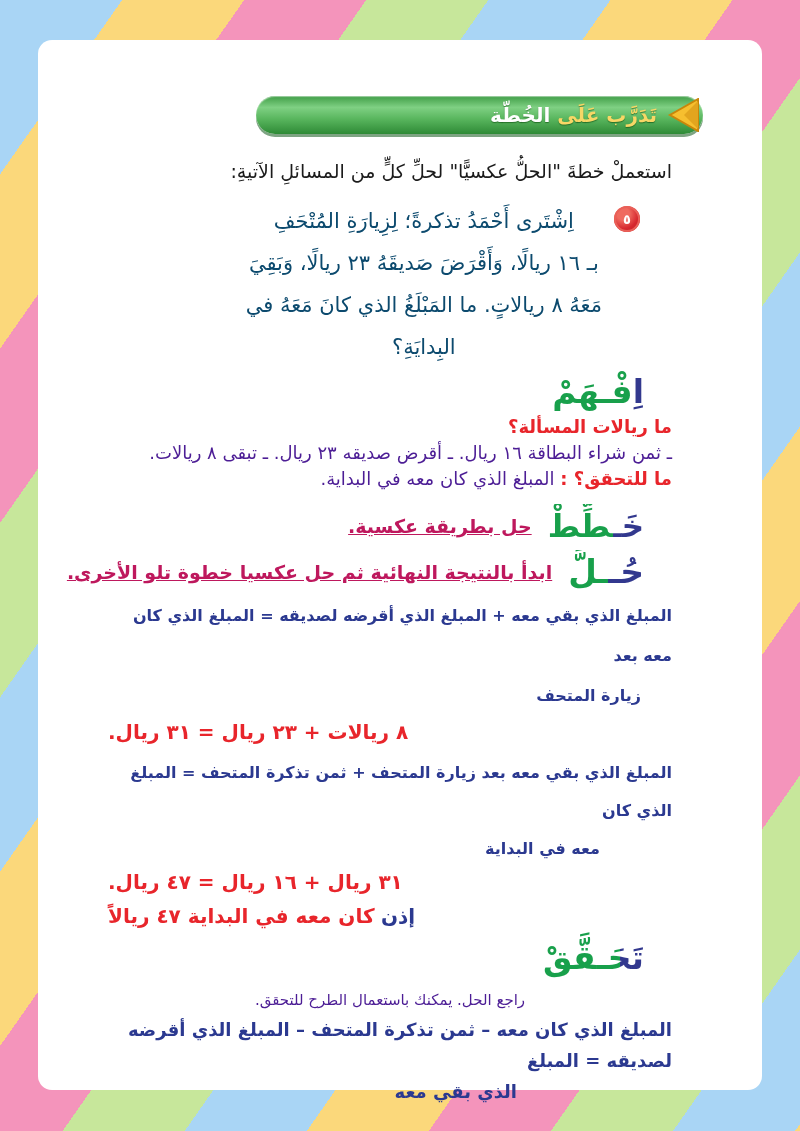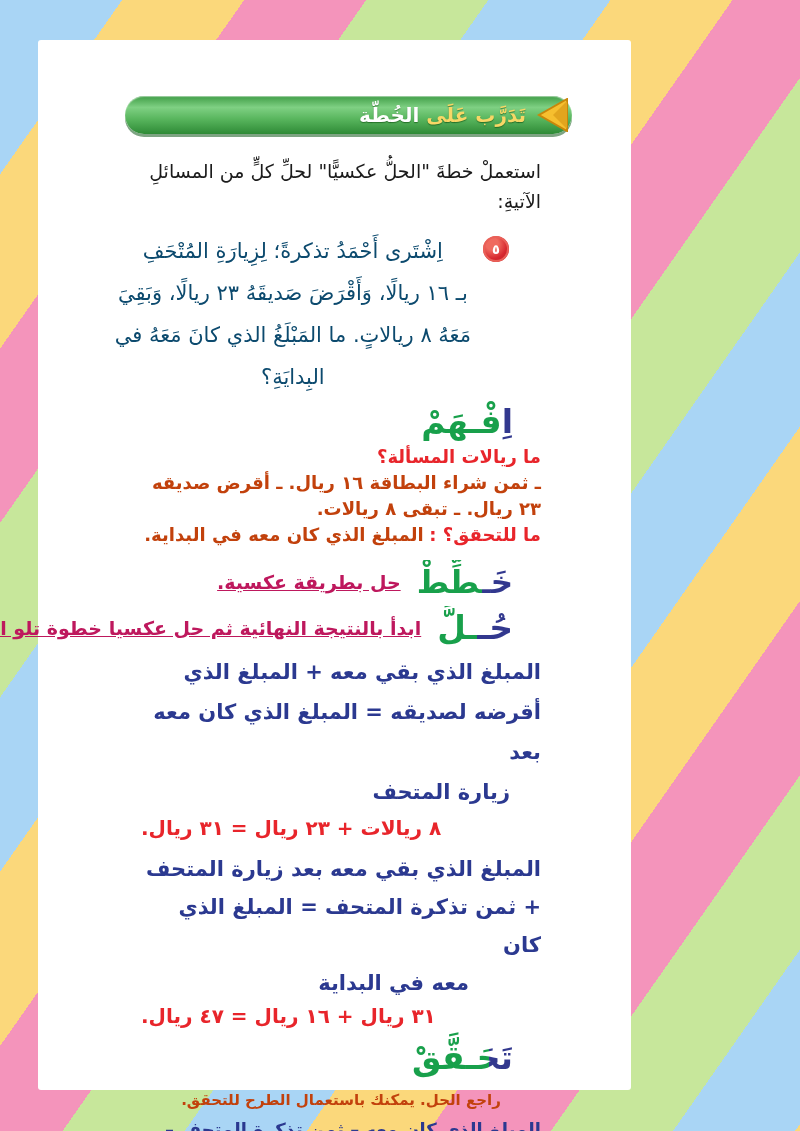--- a/index.html
+++ b/index.html
@@ -6,24 +6,24 @@
   .frame{
     position:relative;width:800px;height:1131px;overflow:hidden;
     font-family:"DejaVu Sans",sans-serif;
     background:repeating-linear-gradient(125deg,
       #a9d5f5 0 100px,
       #fbd87b 100px 200px,
       #f494bb 200px 300px,
       #c7e79b 300px 400px);
   }
   .page{
-    position:absolute;left:38px;top:40px;width:593px;height:1050px;
-    background:#ffffff;border-radius:3px;
+    position:absolute;left:38px;top:40px;width:724px;height:1050px;
+    background:#ffffff;border-radius:14px;
     box-sizing:border-box;direction:rtl;
-    padding:116px 90px 20px 103px;
+    padding:116px 90px 20px 70px;
   }
   
   .banner{
     position:absolute;top:56px;right:59px;width:447px;height:38px;
     border-radius:19px;
     background:linear-gradient(180deg,#3f9d46 0%,#7fd083 30%,#59b65e 60%,#2e8a36 100%);
     box-shadow:0 3px 0 rgba(20,90,30,.55), inset 0 1px 1px rgba(255,255,255,.5);
     display:flex;align-items:center;justify-content:flex-start;
     padding:0 46px 0 20px;box-sizing:border-box;
   }
@@ -57,25 +57,25 @@
     }
   }
   .hd-understand{--split:14%;}
   .hd-plan{--split:32%;font-size:31px;}
   .hd-solve{--split:48%;}
   .hd-check{--split:24%;}
   .hd-row{margin-right:28px;}
   .row-inline{display:flex;align-items:center;gap:16px;margin-right:28px;}
   
   .red-b{color:#e8252b;font-weight:bold;}
-  .blue-b{color:#c2410c;font-weight:bold;}
+  .blue-b{color:#4c1d95;font-weight:normal;}
   .navy-b{color:#2b3990;font-weight:bold;}
   .q-line{font-size:18px;line-height:26px;text-align:right;}
   .side-text{font-size:19px;font-weight:bold;color:#be185d;white-space:nowrap;text-decoration:underline;}
-  .sent{font-size:21px;line-height:40px;text-align:right;margin:0;}
+  .sent{font-size:16px;line-height:40px;text-align:right;margin:0;}
   .sent-tight{font-size:18px;line-height:31px;text-align:right;}
   .eq-line{font-size:20px;line-height:28px;text-align:left;}
   .ind-s1{margin-right:31px;}
   .ind-s2{margin-right:72px;}
   .ind-s3{margin-right:155px;}
   .mt2{margin-top:2px;} .mt6{margin-top:6px;} .mt8{margin-top:0;} .mt12{margin-top:12px;}
   .eq-gap{margin:2px 0 8px 0;}
 </style>
 </head>
 <body>
@@ -137,20 +137,25 @@
 
     <div class="eq-line red-b eq-gap">٨ ريالات  +  ٢٣ ريال = ٣١ ريال.</div>
 
     <div class="sent navy-b mt8" style="line-height:38px;">
       <div>المبلغ الذي بقي معه بعد زيارة المتحف + ثمن تذكرة المتحف = المبلغ الذي كان</div>
       <div class="ind-s2">معه في البداية</div>
     </div>
 
     <div class="eq-line red-b">٣١ ريال + ١٦ ريال = ٤٧ ريال.</div>
 
+    <div class="eq-line mt6">
+      <span class="navy-b">إذن</span>
+      <span> </span>
+      <span class="red-b">كان معه في البداية ٤٧ ريالاً</span>
+    </div>
 
     <div class="hd-row mt8">
       <span class="hd hd-check" style="line-height:56px;">تَحَـقَّقْ</span>
     </div>
     <div class="q-line blue-b" style="font-size:15px;line-height:28px;text-align:center;">راجع الحل. يمكنك باستعمال الطرح للتحقق.</div>
     <div class="sent-tight navy-b">
       <div>المبلغ الذي كان معه  – ثمن تذكرة المتحف – المبلغ الذي أقرضه لصديقه = المبلغ</div>
       <div class="ind-s3">الذي بقي معه</div>
     </div>
 

